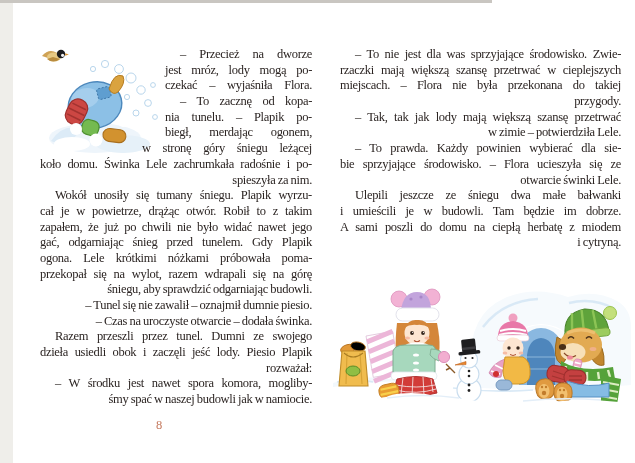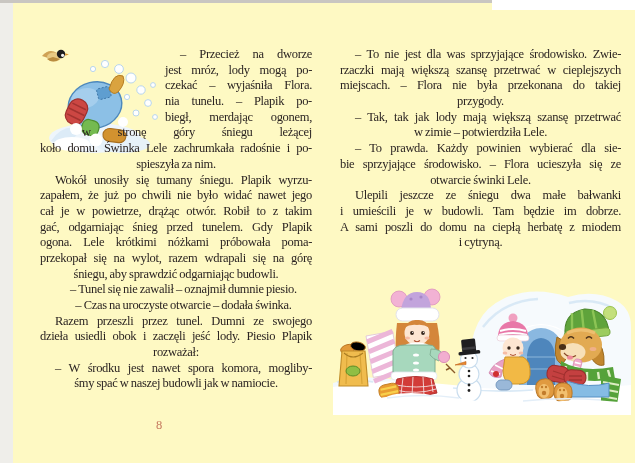--- a/index.html
+++ b/index.html
@@ -1,35 +1,35 @@
 <!DOCTYPE html>
 <html><head>
 <meta charset="utf-8">
 <style>
   html,body{margin:0;padding:0;background:#e8e6e3;}
   .stage{
     position:relative;width:635px;height:463px;overflow:hidden;
-    background:#fef9c3;
+    background:#ffffff;
     font-family:"Liberation Serif","DejaVu Serif",serif;
     color:#2b2422;
   }
   .scan-edge-left{position:absolute;left:0;top:0;width:13px;height:463px;background:#efeeea;}
   .scan-edge-top{position:absolute;left:0;top:0;width:492px;height:3px;background:#c9c6c1;}
   .scan-notch{position:absolute;left:492px;top:0;width:143px;height:10px;background:#ffffff;}
   .textcol{
     position:absolute;font-size:12.5px;letter-spacing:-0.3px;word-spacing:-0.5px;
   }
   .textcol.leftcol{left:40px;top:47px;width:272px;}
   .textcol.rightcol{left:340px;top:47px;width:281px;}
   .ln{height:15.7px;line-height:15.7px;overflow:visible;}
   .j{text-align:justify;text-align-last:justify;}
-  .end{text-align:center;}
+  .end{text-align:right;}
   .ind{text-indent:15px;}
   .wrapA{margin-left:125px;}
-  .wrapB{margin-left:42px;}
+  .wrapB{margin-left:102px;}
   .pagenum{
     position:absolute;left:151px;top:418px;width:16px;text-align:center;
     font-size:12.5px;color:#c57a5f;
   }
   .illu{position:absolute;}
   .illu.leftillu{left:35px;top:45px;width:130px;height:112px;}
   .illu.rightillu{left:333px;top:287px;width:298px;height:128px;}
 </style>
 </head>
 <body>
@@ -85,28 +85,29 @@
       <circle cx="20" cy="7" r="4.2" fill="#1d1d1f"></circle>
       <circle cx="21.6" cy="8.3" r="1.6" fill="#f2f2f2"></circle>
       <path d="M24.2,6.3 l3.6,1.1 -3.6,1.3 Z" fill="#d8912c"></path>
     </g>
   </svg>
 
   <div class="textcol leftcol">
       <div class="ln j ind wrapA">– Przecież na dworze</div>
       <div class="ln j wrapA">jest mróz, lody mogą po-</div>
       <div class="ln j wrapA">czekać – wyjaśniła Flora.</div>
+      <div class="ln j ind wrapA">– To zacznę od kopa-</div>
       <div class="ln j wrapA">nia tunelu. – Plapik po-</div>
       <div class="ln j wrapA">biegł, merdając ogonem,</div>
       <div class="ln j wrapB">w stronę góry śniegu leżącej</div>
       <div class="ln j">koło domu. Świnka Lele zachrumkała radośnie i po-</div>
       <div class="ln end">spieszyła za nim.</div>
       <div class="ln j ind">Wokół unosiły się tumany śniegu. Plapik wyrzu-</div>
+      <div class="ln j">cał je w powietrze, drążąc otwór. Robił to z takim</div>
       <div class="ln j">zapałem, że już po chwili nie było widać nawet jego</div>
-      <div class="ln j">cał je w powietrze, drążąc otwór. Robił to z takim</div>
       <div class="ln j">gać, odgarniając śnieg przed tunelem. Gdy Plapik</div>
       <div class="ln j">ogona. Lele krótkimi nóżkami próbowała poma-</div>
       <div class="ln j">przekopał się na wylot, razem wdrapali się na górę</div>
       <div class="ln end">śniegu, aby sprawdzić odgarniając budowli.</div>
       <div class="ln end ind">– Tunel się nie zawalił – oznajmił dumnie piesio.</div>
       <div class="ln end ind">– Czas na uroczyste otwarcie – dodała świnka.</div>
       <div class="ln j ind">Razem przeszli przez tunel. Dumni ze swojego</div>
       <div class="ln j">dzieła usiedli obok i zaczęli jeść lody. Piesio Plapik</div>
       <div class="ln end">rozważał:</div>
       <div class="ln j ind">– W środku jest nawet spora komora, mogliby-</div>

